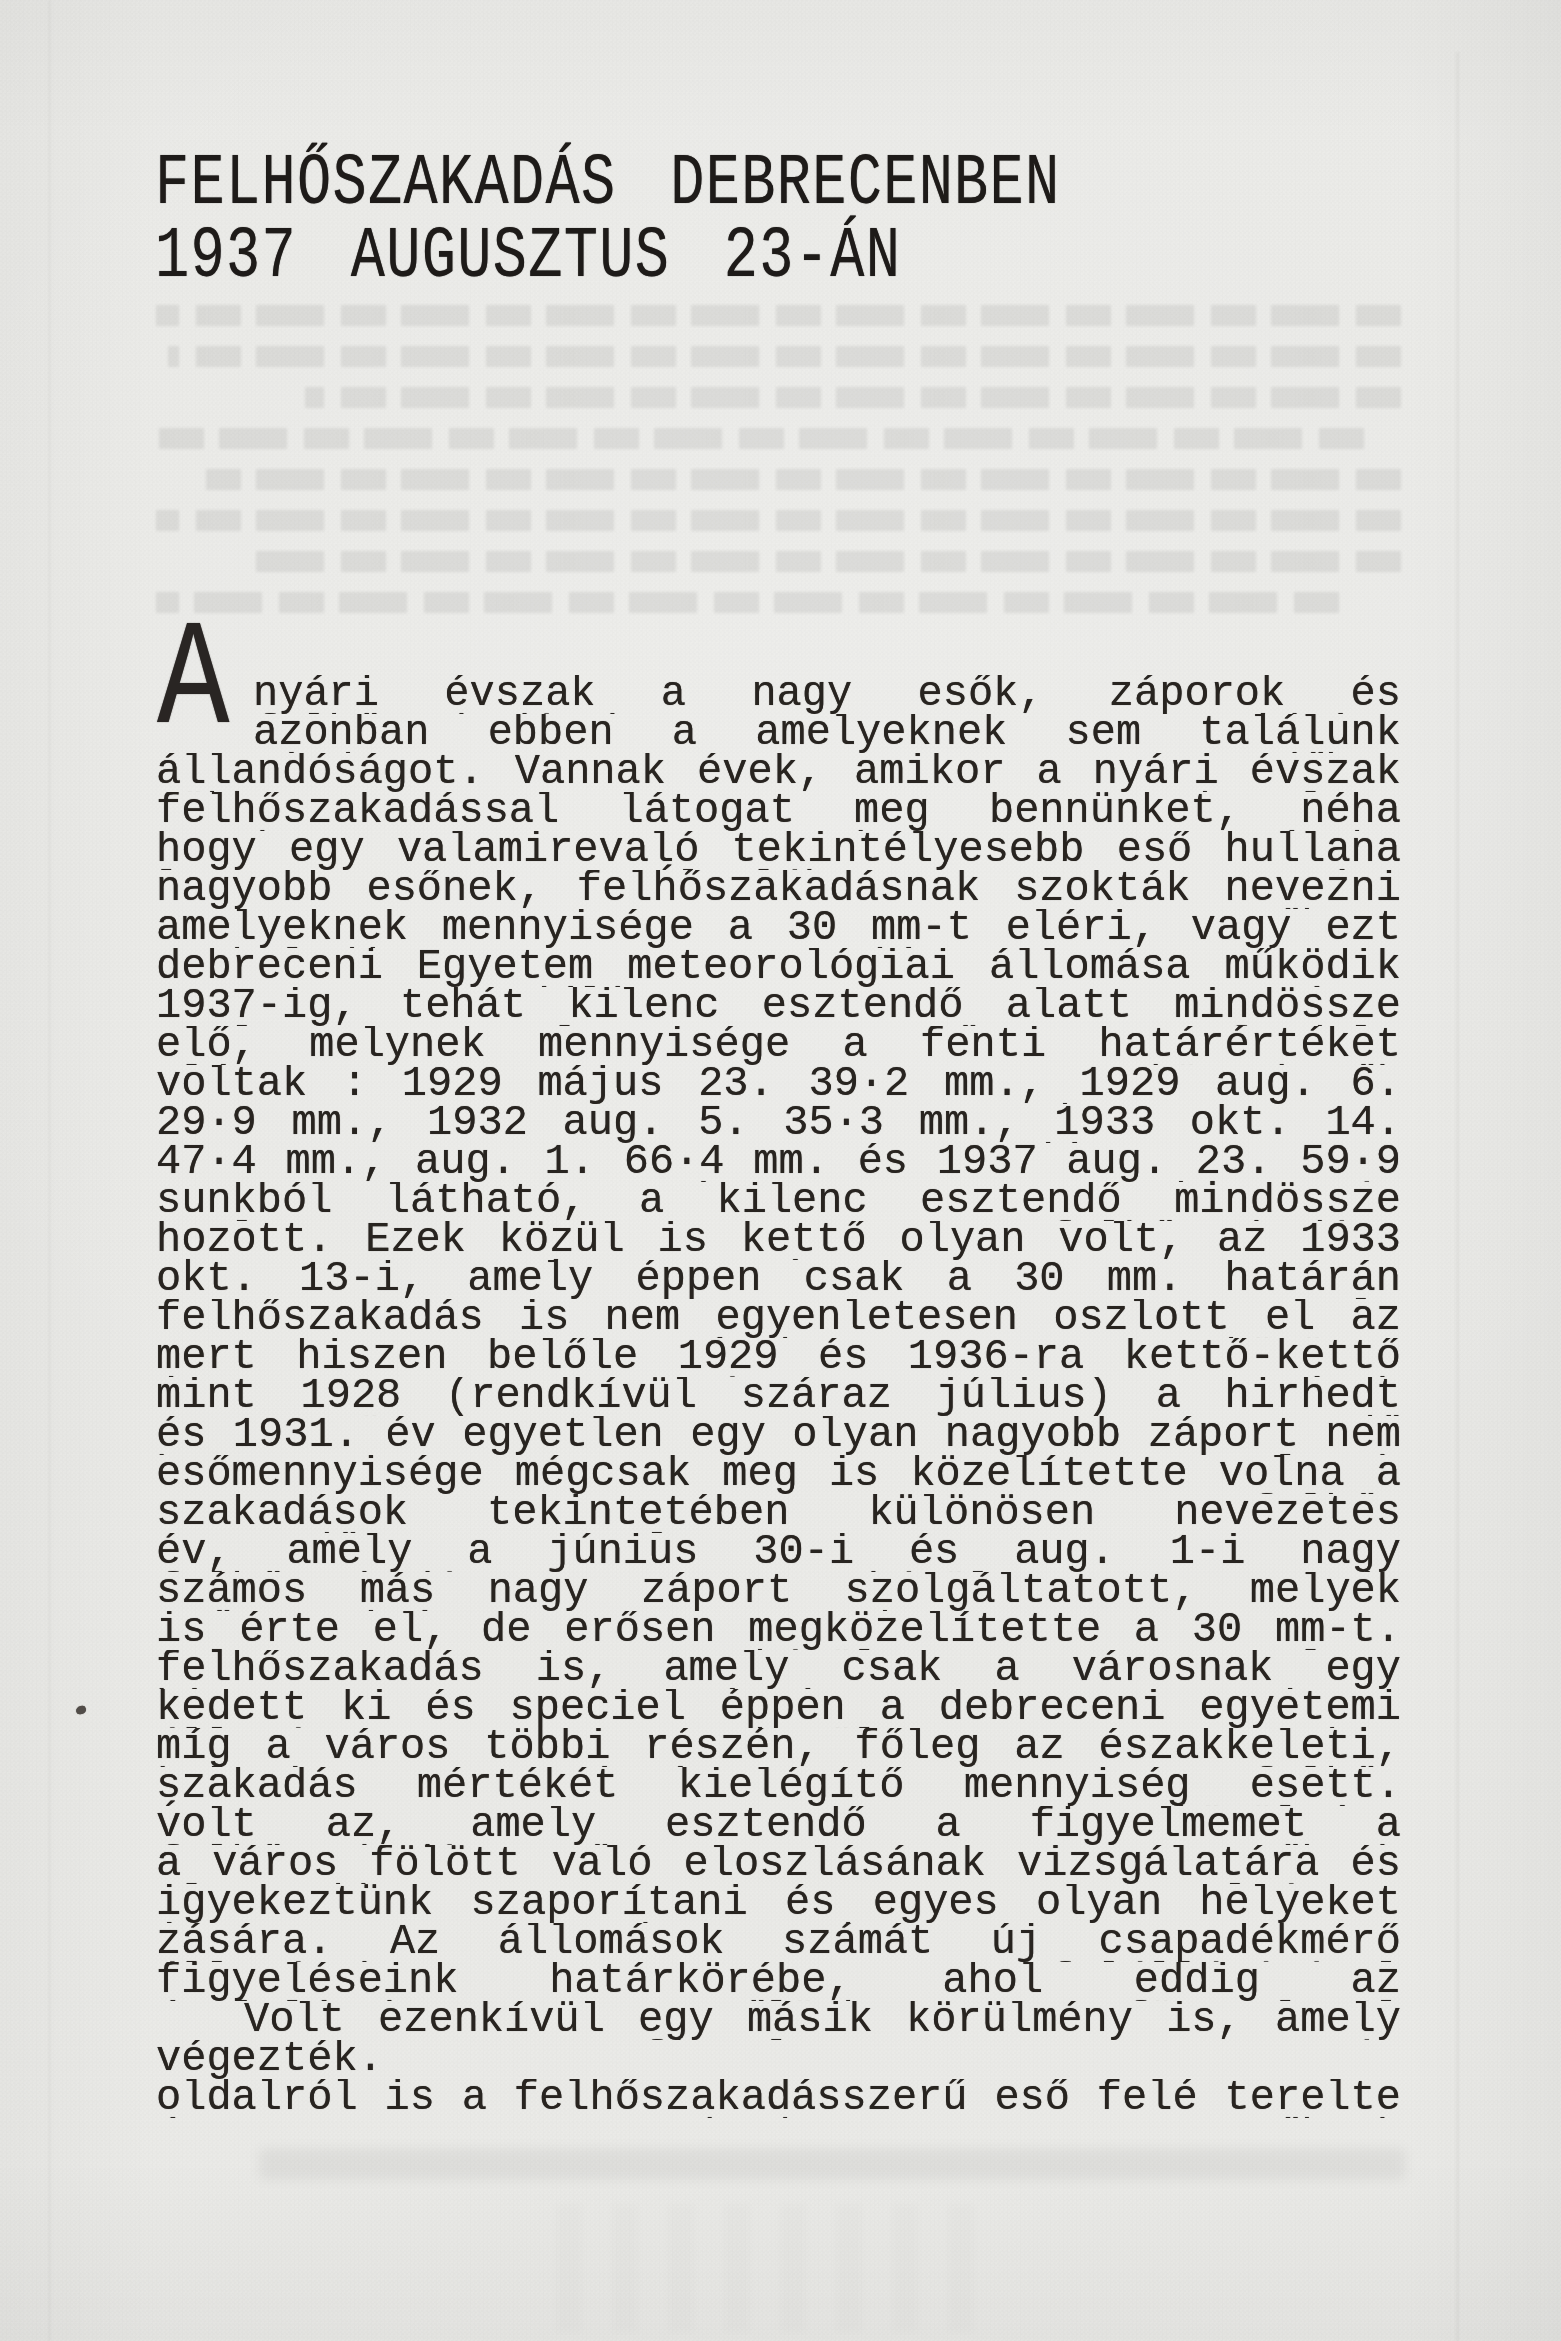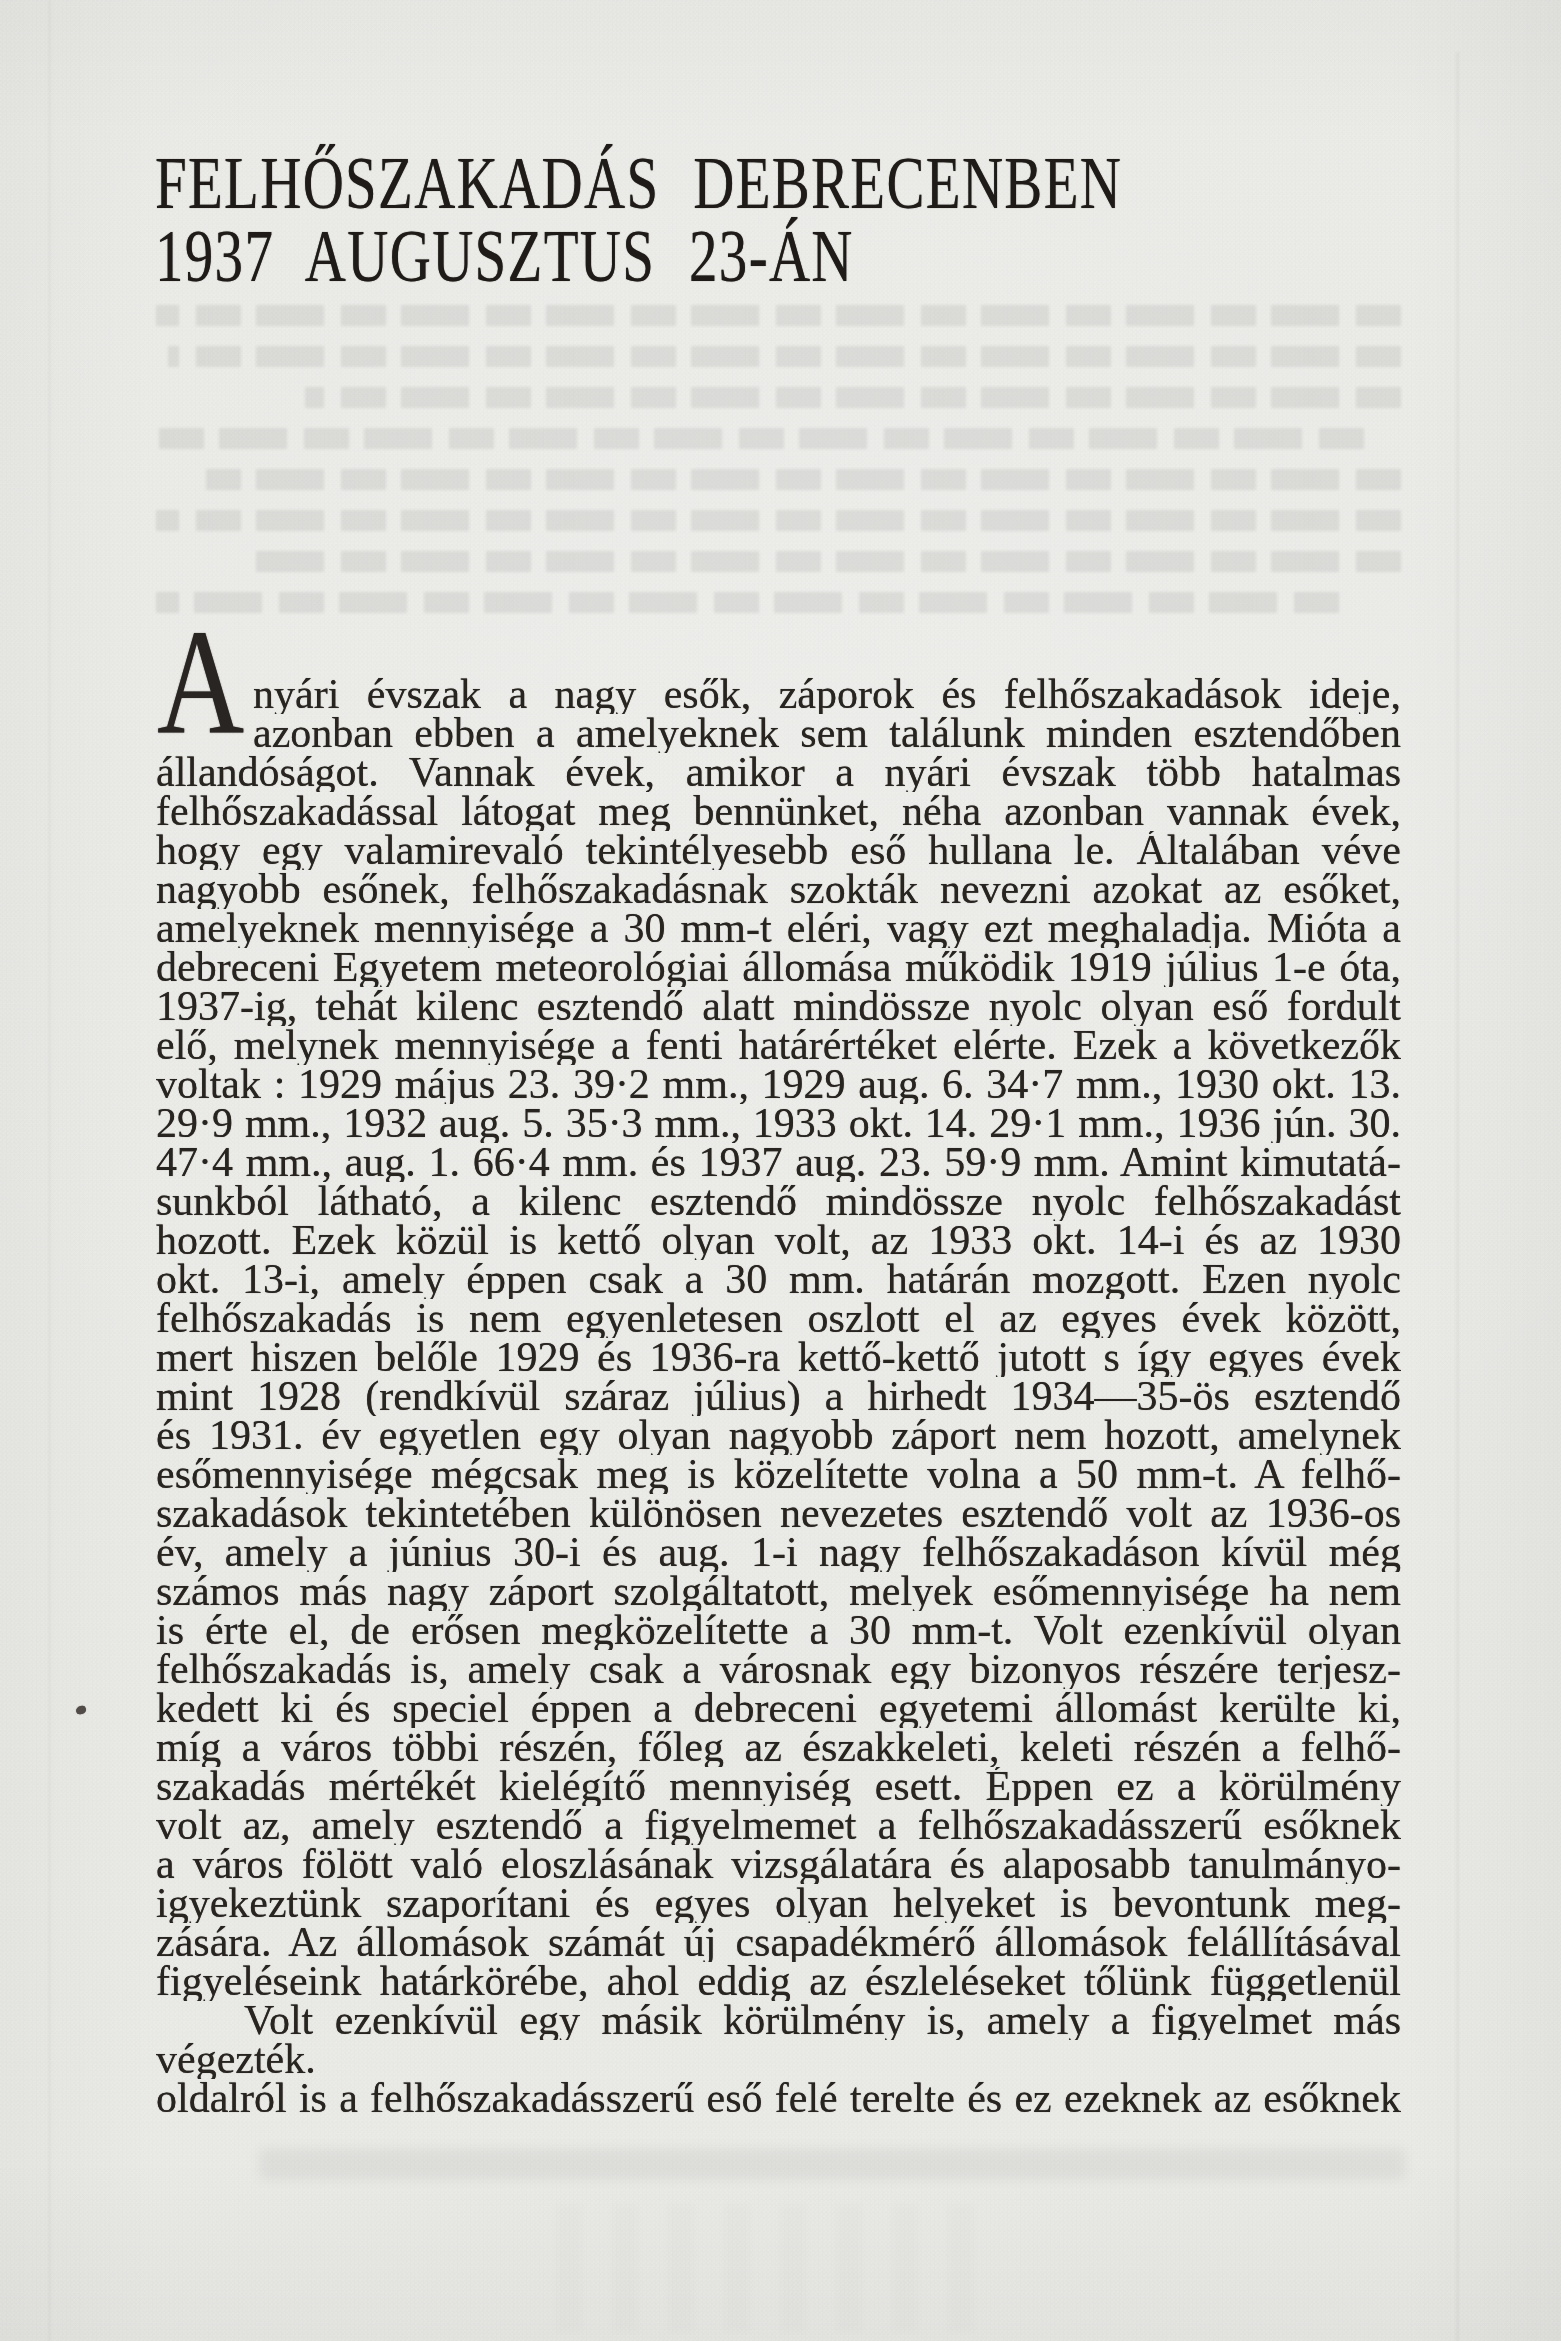--- a/index.html
+++ b/index.html
@@ -1,21 +1,21 @@
 <!DOCTYPE html>
 <html style="font-size:14px"><head>
 <meta charset="utf-8">
 <style>
   html,body{margin:0;padding:0;background:#d8d7d4;}
   .page{
     position:relative;
     width:1561px;height:2342px;
     background:#eaeae7;
     overflow:hidden;
-    font-family:Liberation Serif, serif;
+    font-family:Liberation Mono, monospace;
   }
   
   .grain{
     position:absolute;inset:0;pointer-events:none;
     background-image:
       repeating-conic-gradient(rgba(0,0,0,.028) 0% 25%, transparent 0% 50%),
       repeating-conic-gradient(rgba(255,255,255,.05) 0% 25%, transparent 0% 50%);
     background-size:4.3px 4.3px,2.6px 2.6px;
     background-position:0 0,0.9px 1.7px;
     opacity:.55;

